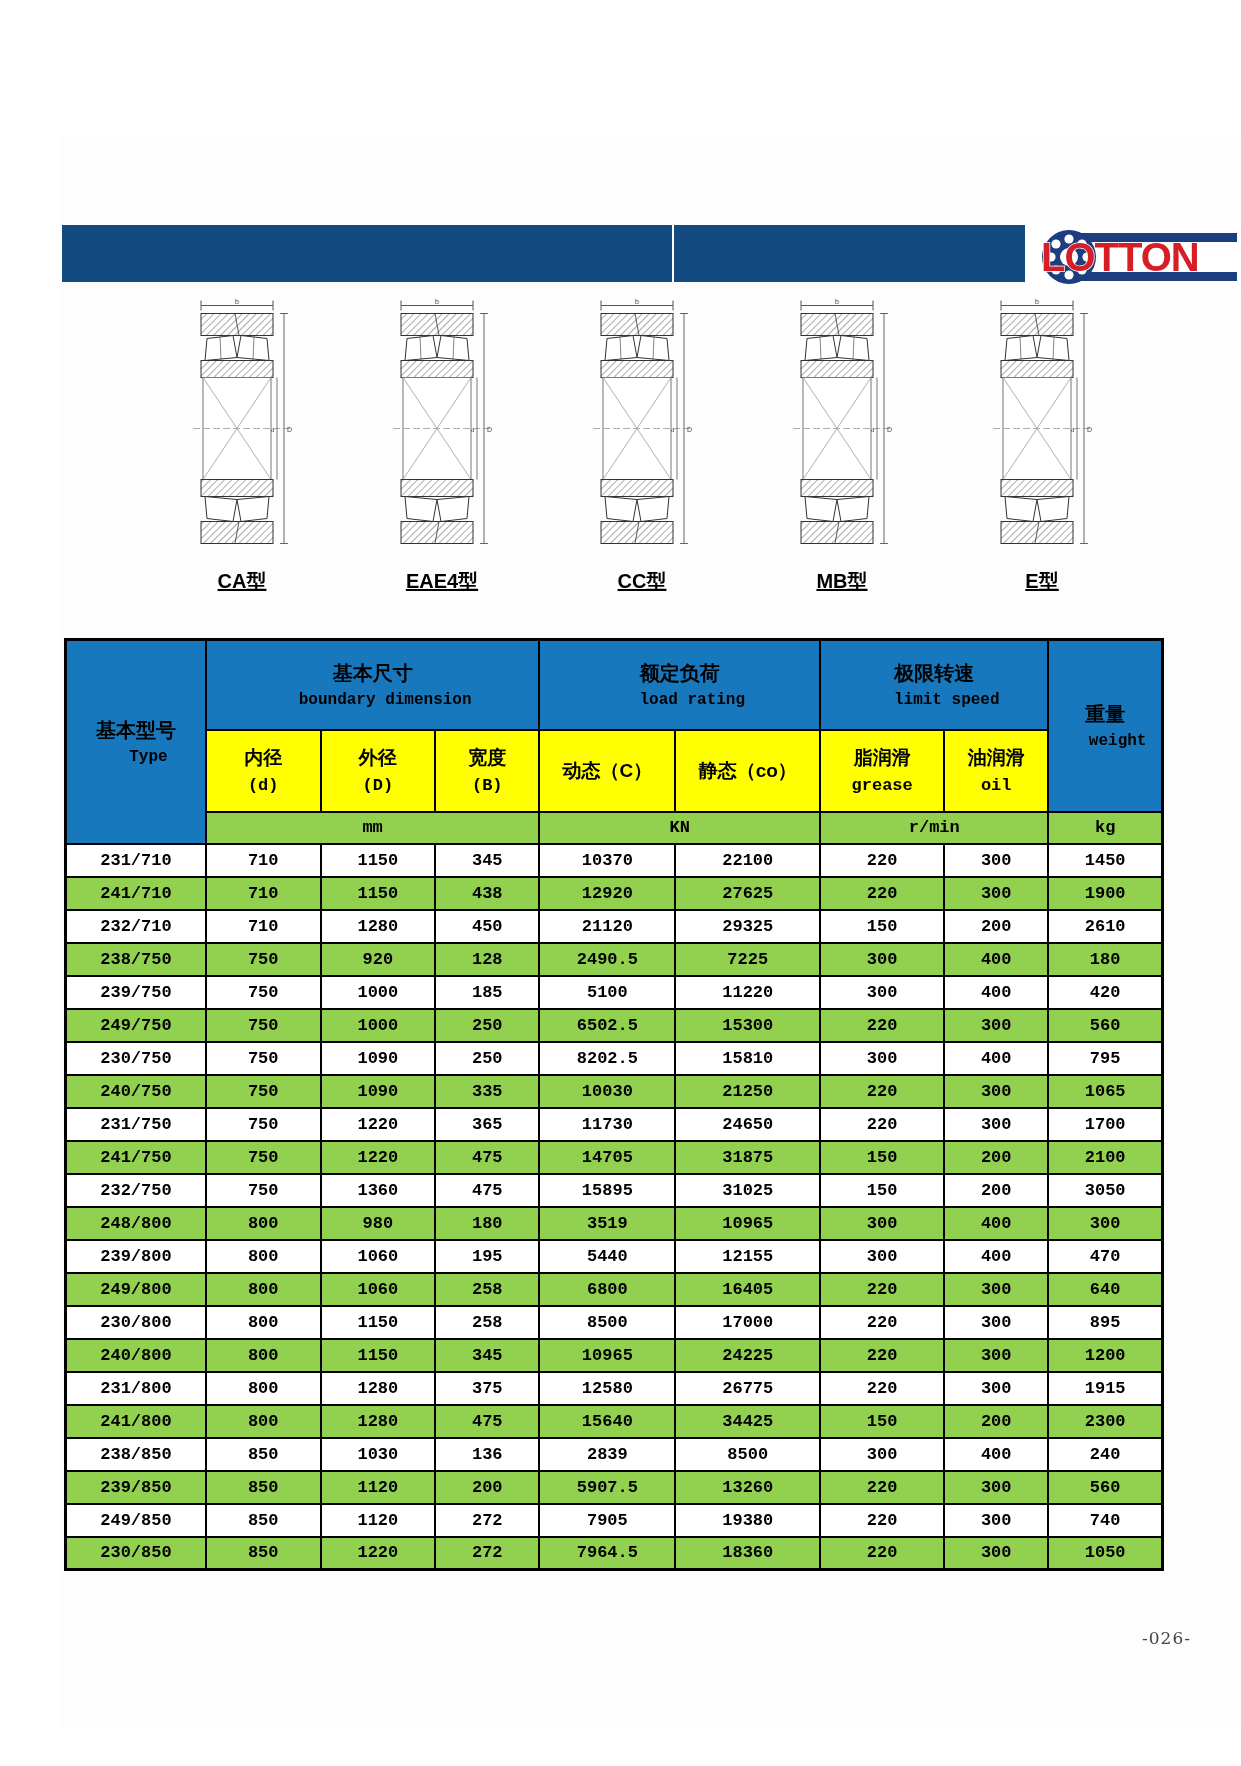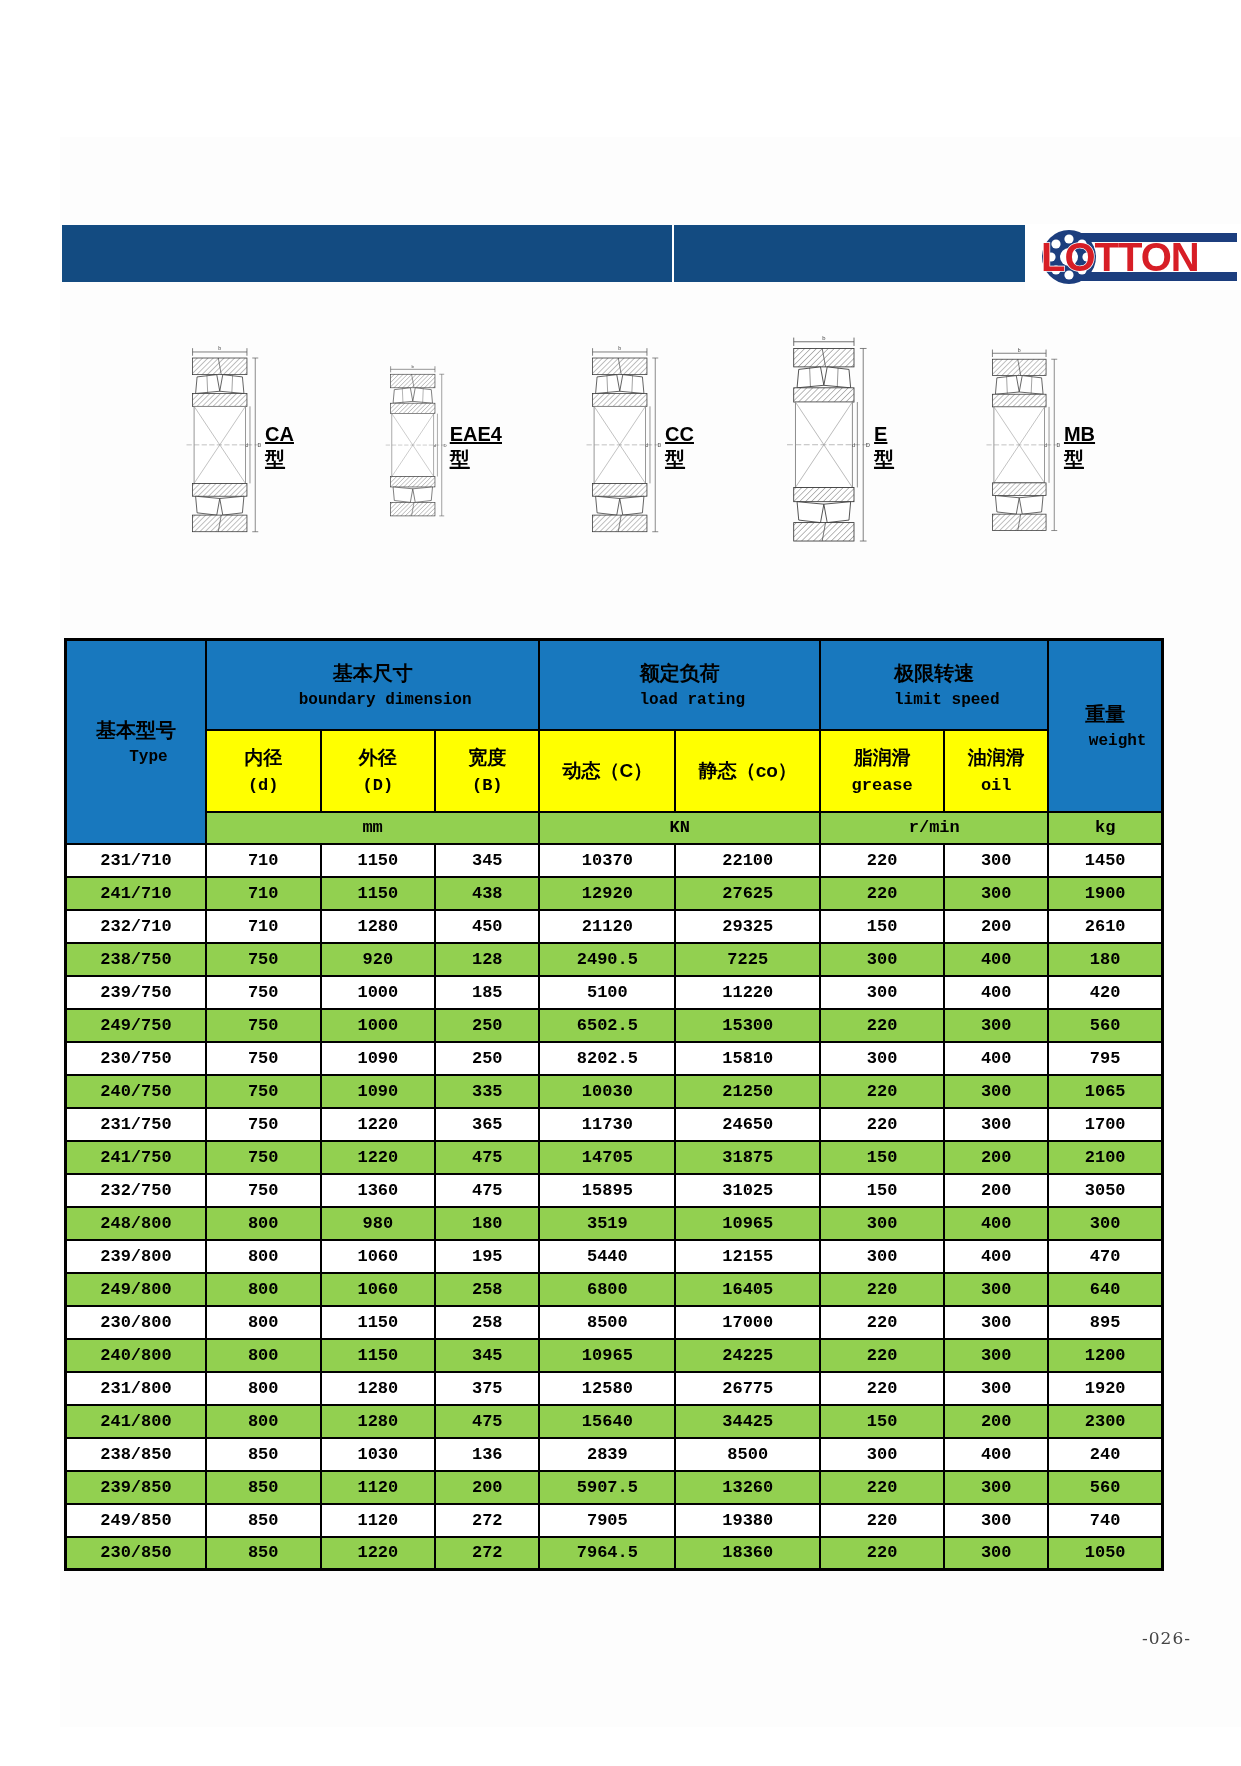--- a/index.html
+++ b/index.html
@@ -18,21 +18,21 @@
   .bar-titles { position:absolute; right:230px; top:3px; text-align:right; color:#ffffff; }
   .title-zh { font-size:23px; font-weight:bold; letter-spacing:5px; line-height:30px; }
   .title-en { font-size:15px; font-weight:bold; font-family:"Liberation Serif", serif; line-height:20px; }
   .logo-box { position:absolute; right:0px; top:-1px; width:216px; height:66px;
     background:#ffffff; z-index:2; }
   .logo-box svg { display:block; }
 
   
   .diagrams { position:absolute; left:182px; top:296px; width:920px; height:300px;
     display:flex; justify-content:space-between; }
-  .figure { width:120px; display:flex; align-items:center; }
+  .figure { width:120px; display:flex; flex-direction:column; align-items:center; }
   .figure svg { width:110px; height:268px; }
   .fig-label { margin-top:4px; font-size:20px; font-weight:bold; text-decoration:underline;
     font-family:"Liberation Sans", sans-serif; }
 
   
   table.spec { position:absolute; left:64px; top:638px; width:1100px;
     border-collapse:collapse; border:3px solid #000;
     font-family:"Liberation Mono","DejaVu Sans Mono",monospace; font-weight:bold;
     text-align:center; table-layout:fixed; }
   table.spec td, table.spec th { border:2px solid #000; vertical-align:middle; padding:0; }
@@ -143,27 +143,27 @@
   <div class="figure">
     <svg viewBox="0 0 110 265">
         <use href="#bearing-fig"></use>
       </svg>
     <div class="fig-label">CC型</div>
   </div>
   <div class="figure">
     <svg viewBox="0 0 110 265">
         <use href="#bearing-fig"></use>
       </svg>
-    <div class="fig-label">E型</div>
+    <div class="fig-label">MB型</div>
   </div>
   <div class="figure">
     <svg viewBox="0 0 110 265">
         <use href="#bearing-fig"></use>
       </svg>
-    <div class="fig-label">MB型</div>
+    <div class="fig-label">E型</div>
   </div>
 </div>
 
 <table class="spec">
   <colgroup>
     <col style="width:12.8%">
       <col style="width:10.45%">
       <col style="width:10.45%">
     <col style="width:9.5%">
       <col style="width:12.4%">
@@ -409,21 +409,21 @@
       </tr>
       <tr class="white">
         <td>231/800</td>
         <td>800</td>
         <td>1280</td>
         <td>375</td>
         <td>12580</td>
         <td>26775</td>
         <td>220</td>
         <td>300</td>
-        <td>1920</td>
+        <td>1915</td>
       </tr>
       <tr class="green">
         <td>241/800</td>
         <td>800</td>
         <td>1280</td>
         <td>475</td>
         <td>15640</td>
         <td>34425</td>
         <td>150</td>
         <td>200</td>

